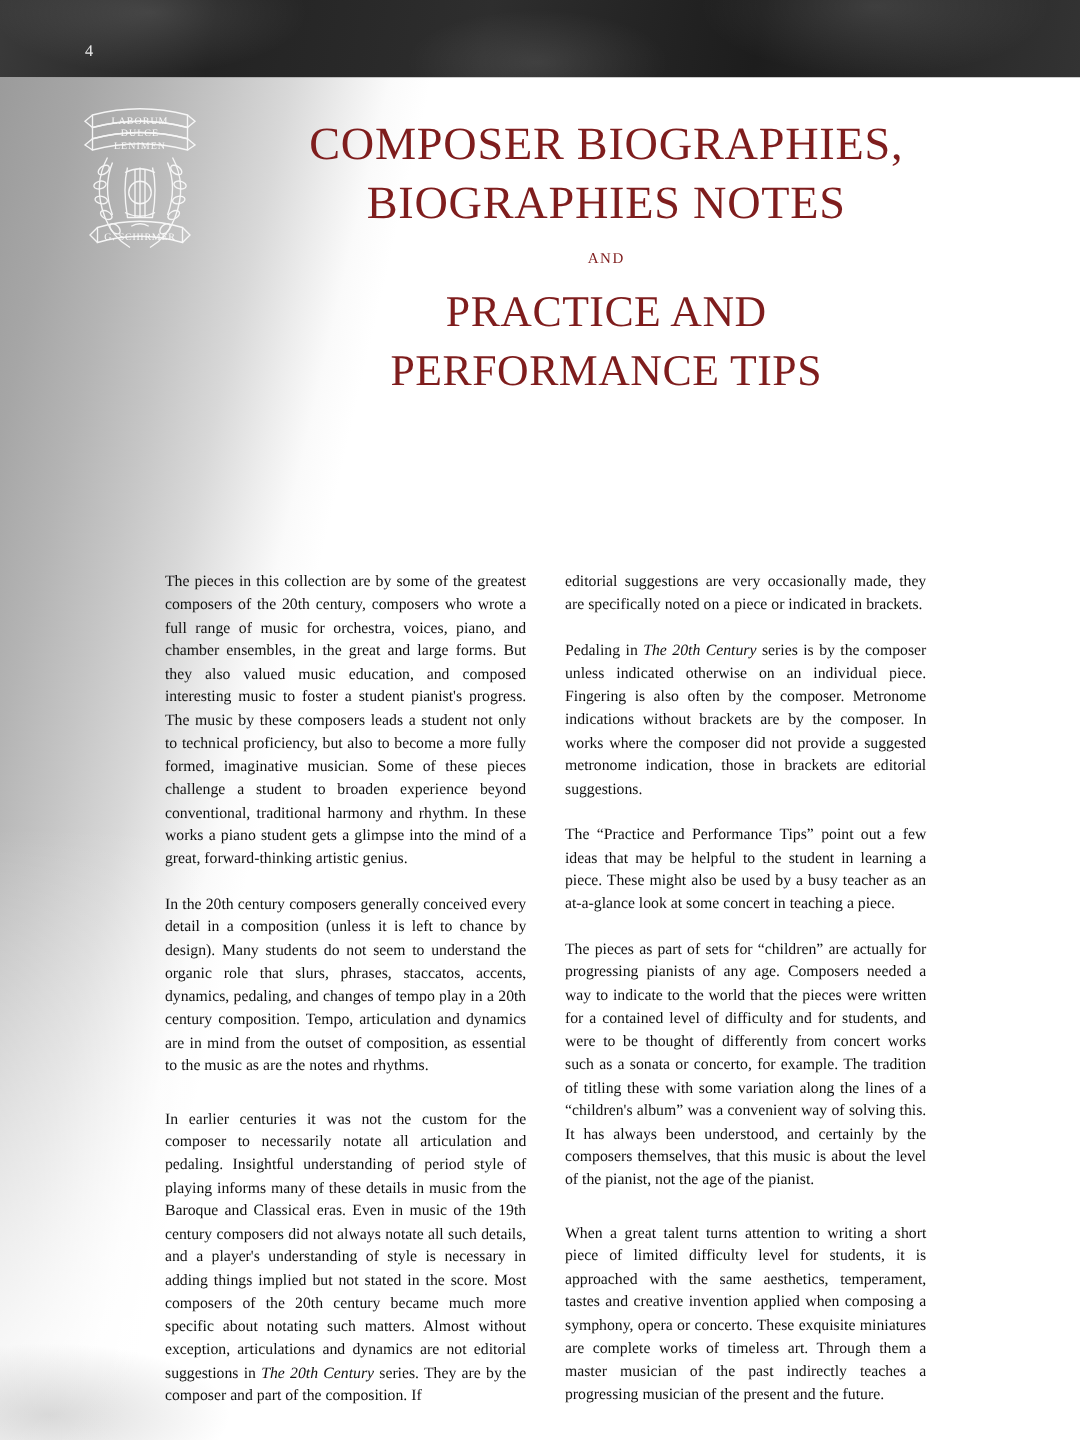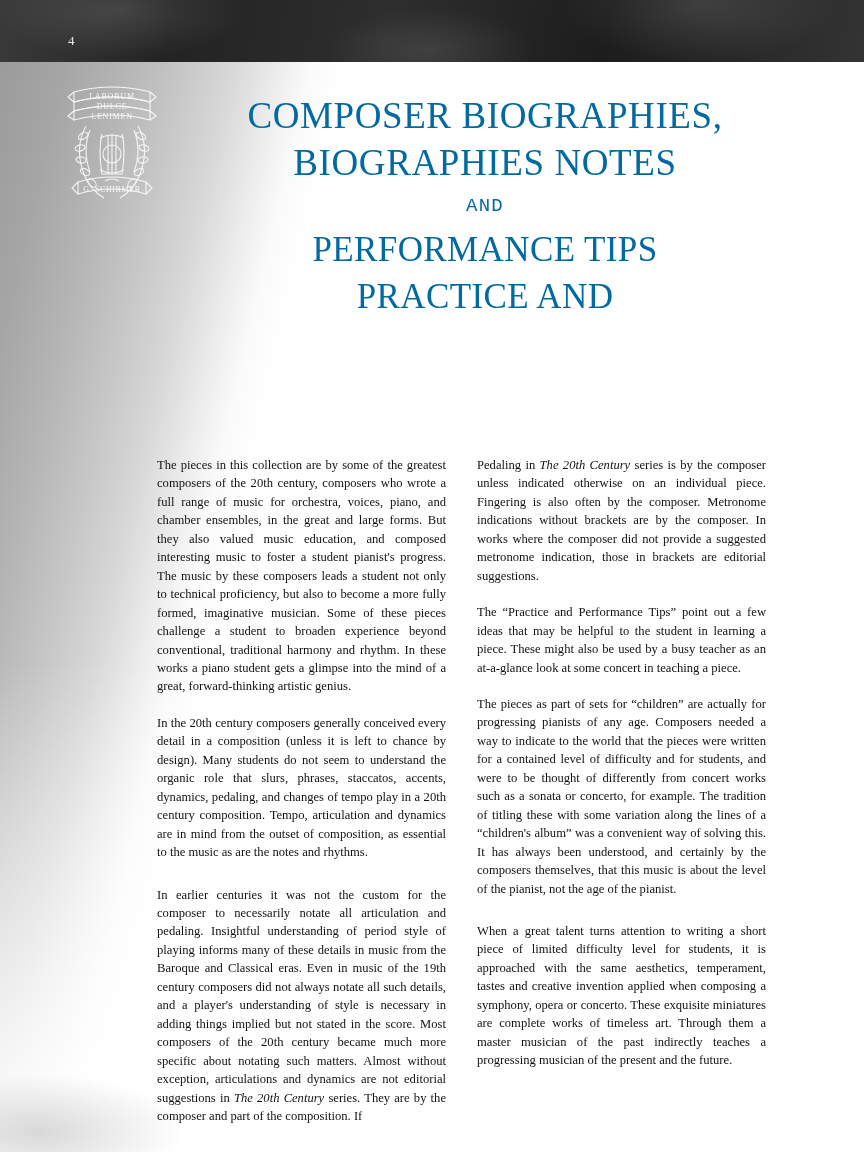--- a/index.html
+++ b/index.html
@@ -87,46 +87,46 @@
     opacity: 0.92;
   }
 
   
   #title-block {
     position: absolute;
     left: 165px;
     top: 92px;
     width: 640px;
     text-align: center;
-    color: #0369a1;
+    color: #7f1d1d;
   }
   .title-line {
     font-family: "Liberation Serif", serif;
     font-size: 37px;
     line-height: 47px;
     letter-spacing: 0.6px;
     font-weight: normal;
   }
   .title-and {
-    font-family: Liberation Mono, monospace;
-    font-size: 19px;
+    font-family: Liberation Serif, serif;
+    font-size: 12px;
     line-height: 40px;
     letter-spacing: 1.2px;
   }
   .title-line2 {
     font-family: "Liberation Serif", serif;
     font-size: 35px;
     line-height: 47px;
     letter-spacing: 0.4px;
   }
 
   
   #columns {
     position: absolute;
-    left: 157px;
+    left: 132px;
     top: 456px;
     width: 610px;
     display: flex;
     gap: 31px;
   }
   .column {
     width: 289px;
   }
   .para {
     font-family: "Liberation Serif", serif;
@@ -195,31 +195,32 @@
     <text x="48" y="21" text-anchor="middle" fill="#ffffff" font-size="8" font-family="Liberation Serif, serif" letter-spacing="0.8">LABORUM</text>
     <text x="48" y="31" text-anchor="middle" fill="#ffffff" font-size="8" font-family="Liberation Serif, serif" letter-spacing="0.8">DULCE</text>
     <text x="48" y="41" text-anchor="middle" fill="#ffffff" font-size="8" font-family="Liberation Serif, serif" letter-spacing="0.8">LENIMEN</text>
     <text x="48" y="114" text-anchor="middle" fill="#ffffff" font-size="8" font-family="Liberation Serif, serif" letter-spacing="0.6">G. SCHIRMER</text>
   </svg>
 
   <div id="title-block">
     <div class="title-line">COMPOSER BIOGRAPHIES,</div>
     <div class="title-line">BIOGRAPHIES NOTES</div>
     <div class="title-and">AND</div>
+    <div class="title-line2">PRACTICE AND</div>
     <div class="title-line2">PERFORMANCE TIPS</div>
-    <div class="title-line2">PRACTICE AND</div>
   </div>
 
   <div id="columns">
     <div class="column">
       <p class="para">The pieces in this collection are by some of the greatest composers of the 20th century, composers who wrote a full range of music for orchestra, voices, piano, and chamber ensembles, in the great and large forms. But they also valued music education, and composed interesting music to foster a student pianist's progress. The music by these composers leads a student not only to technical proficiency, but also to become a more fully formed, imaginative musician. Some of these pieces challenge a student to broaden experience beyond conventional, traditional harmony and rhythm. In these works a piano student gets a glimpse into the mind of a great, forward-thinking artistic genius.</p>
       <p class="para">In the 20th century composers generally conceived every detail in a composition (unless it is left to chance by design). Many students do not seem to understand the organic role that slurs, phrases, staccatos, accents, dynamics, pedaling, and changes of tempo play in a 20th century composition. Tempo, articulation and dynamics are in mind from the outset of composition, as essential to the music as are the notes and rhythms.</p>
       <p class="para">In earlier centuries it was not the custom for the composer to necessarily notate all articulation and pedaling. Insightful understanding of period style of playing informs many of these details in music from the Baroque and Classical eras. Even in music of the 19th century composers did not always notate all such details, and a player's understanding of style is necessary in adding things implied but not stated in the score. Most composers of the 20th century became much more specific about notating such matters. Almost without exception, articulations and dynamics are not editorial suggestions in <em>The 20th Century</em> series. They are by the composer and part of the composition. If</p>
     </div>
     <div class="column">
+      <p class="para">editorial suggestions are very occasionally made, they are specifically noted on a piece or indicated in brackets.</p>
       <p class="para">Pedaling in <em>The 20th Century</em> series is by the composer unless indicated otherwise on an individual piece. Fingering is also often by the composer. Metronome indications without brackets are by the composer. In works where the composer did not provide a suggested metronome indication, those in brackets are editorial suggestions.</p>
       <p class="para">The “Practice and Performance Tips” point out a few ideas that may be helpful to the student in learning a piece. These might also be used by a busy teacher as an at-a-glance look at some concert in teaching a piece.</p>
       <p class="para">The pieces as part of sets for “children” are actually for progressing pianists of any age. Composers needed a way to indicate to the world that the pieces were written for a contained level of difficulty and for students, and were to be thought of differently from concert works such as a sonata or concerto, for example. The tradition of titling these with some variation along the lines of a “children's album” was a convenient way of solving this. It has always been understood, and certainly by the composers themselves, that this music is about the level of the pianist, not the age of the pianist.</p>
       <p class="para">When a great talent turns attention to writing a short piece of limited difficulty level for students, it is approached with the same aesthetics, temperament, tastes and creative invention applied when composing a symphony, opera or concerto. These exquisite miniatures are complete works of timeless art. Through them a master musician of the past indirectly teaches a progressing musician of the present and the future.</p>
     </div>
   </div>
 
 </div>
 
 </body></html>

